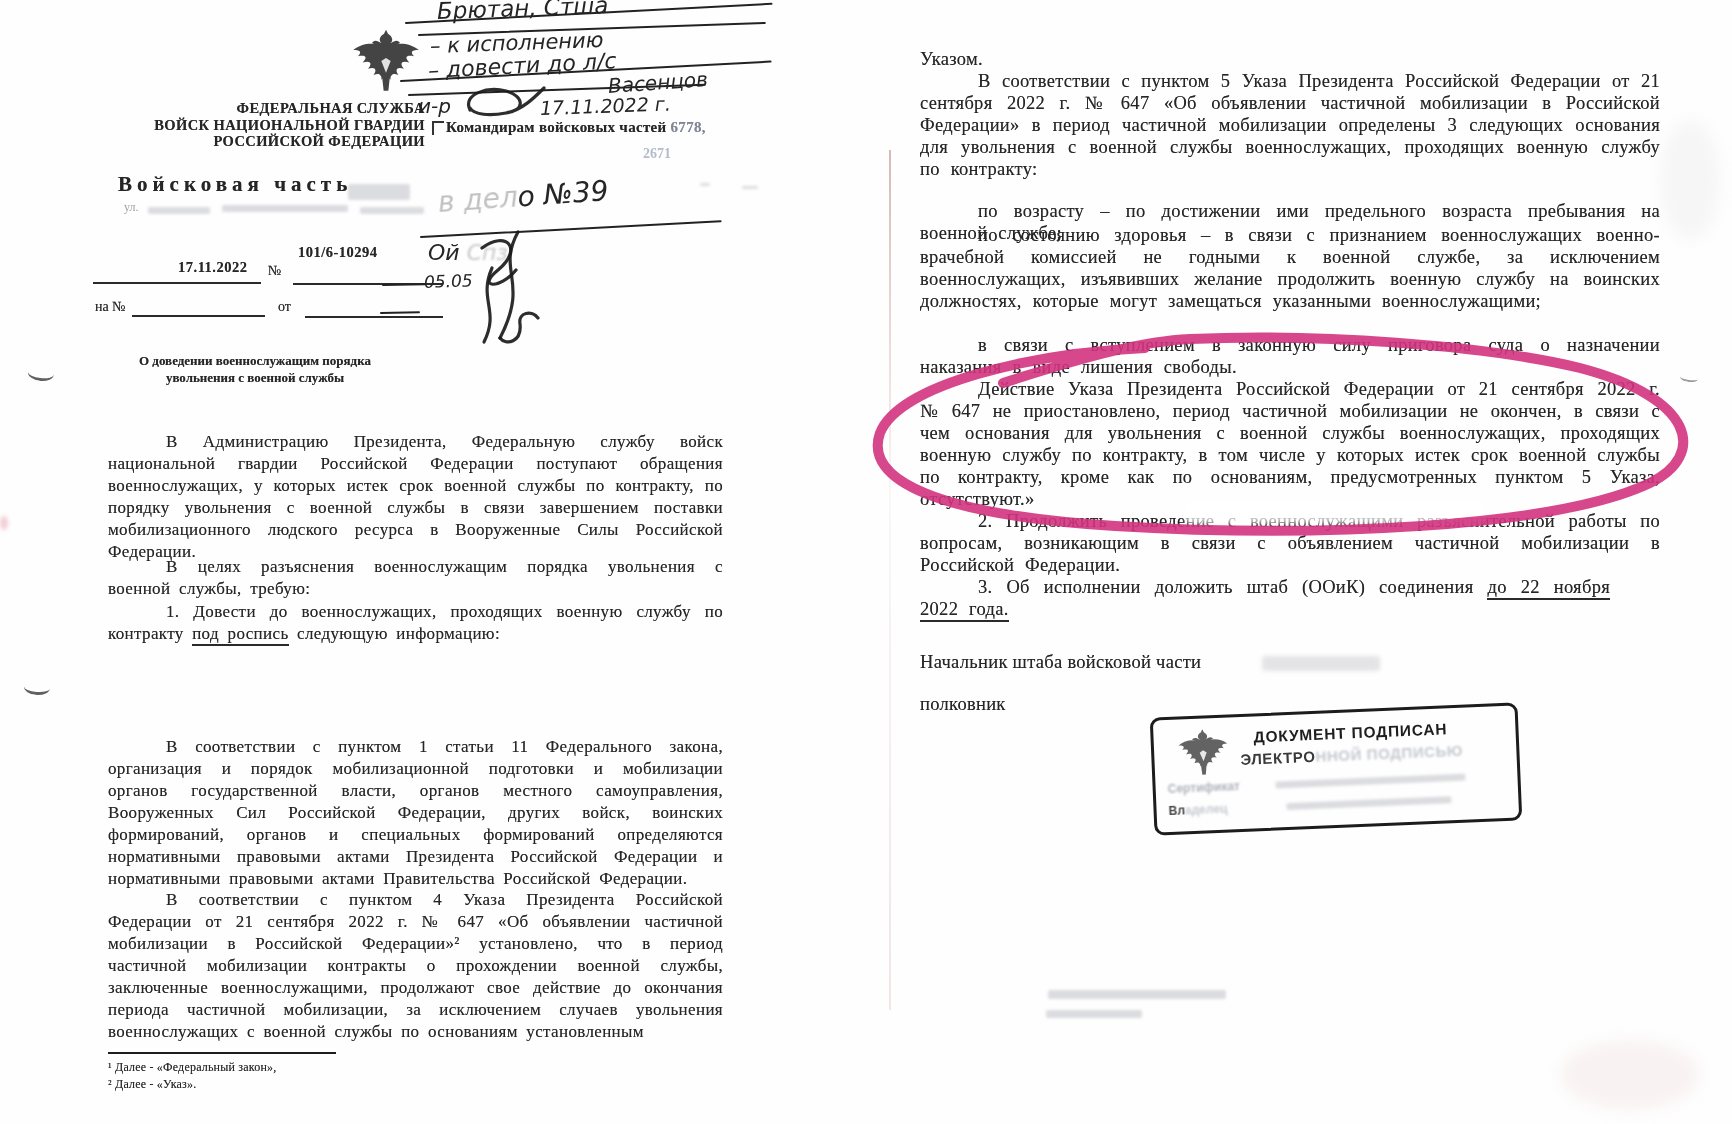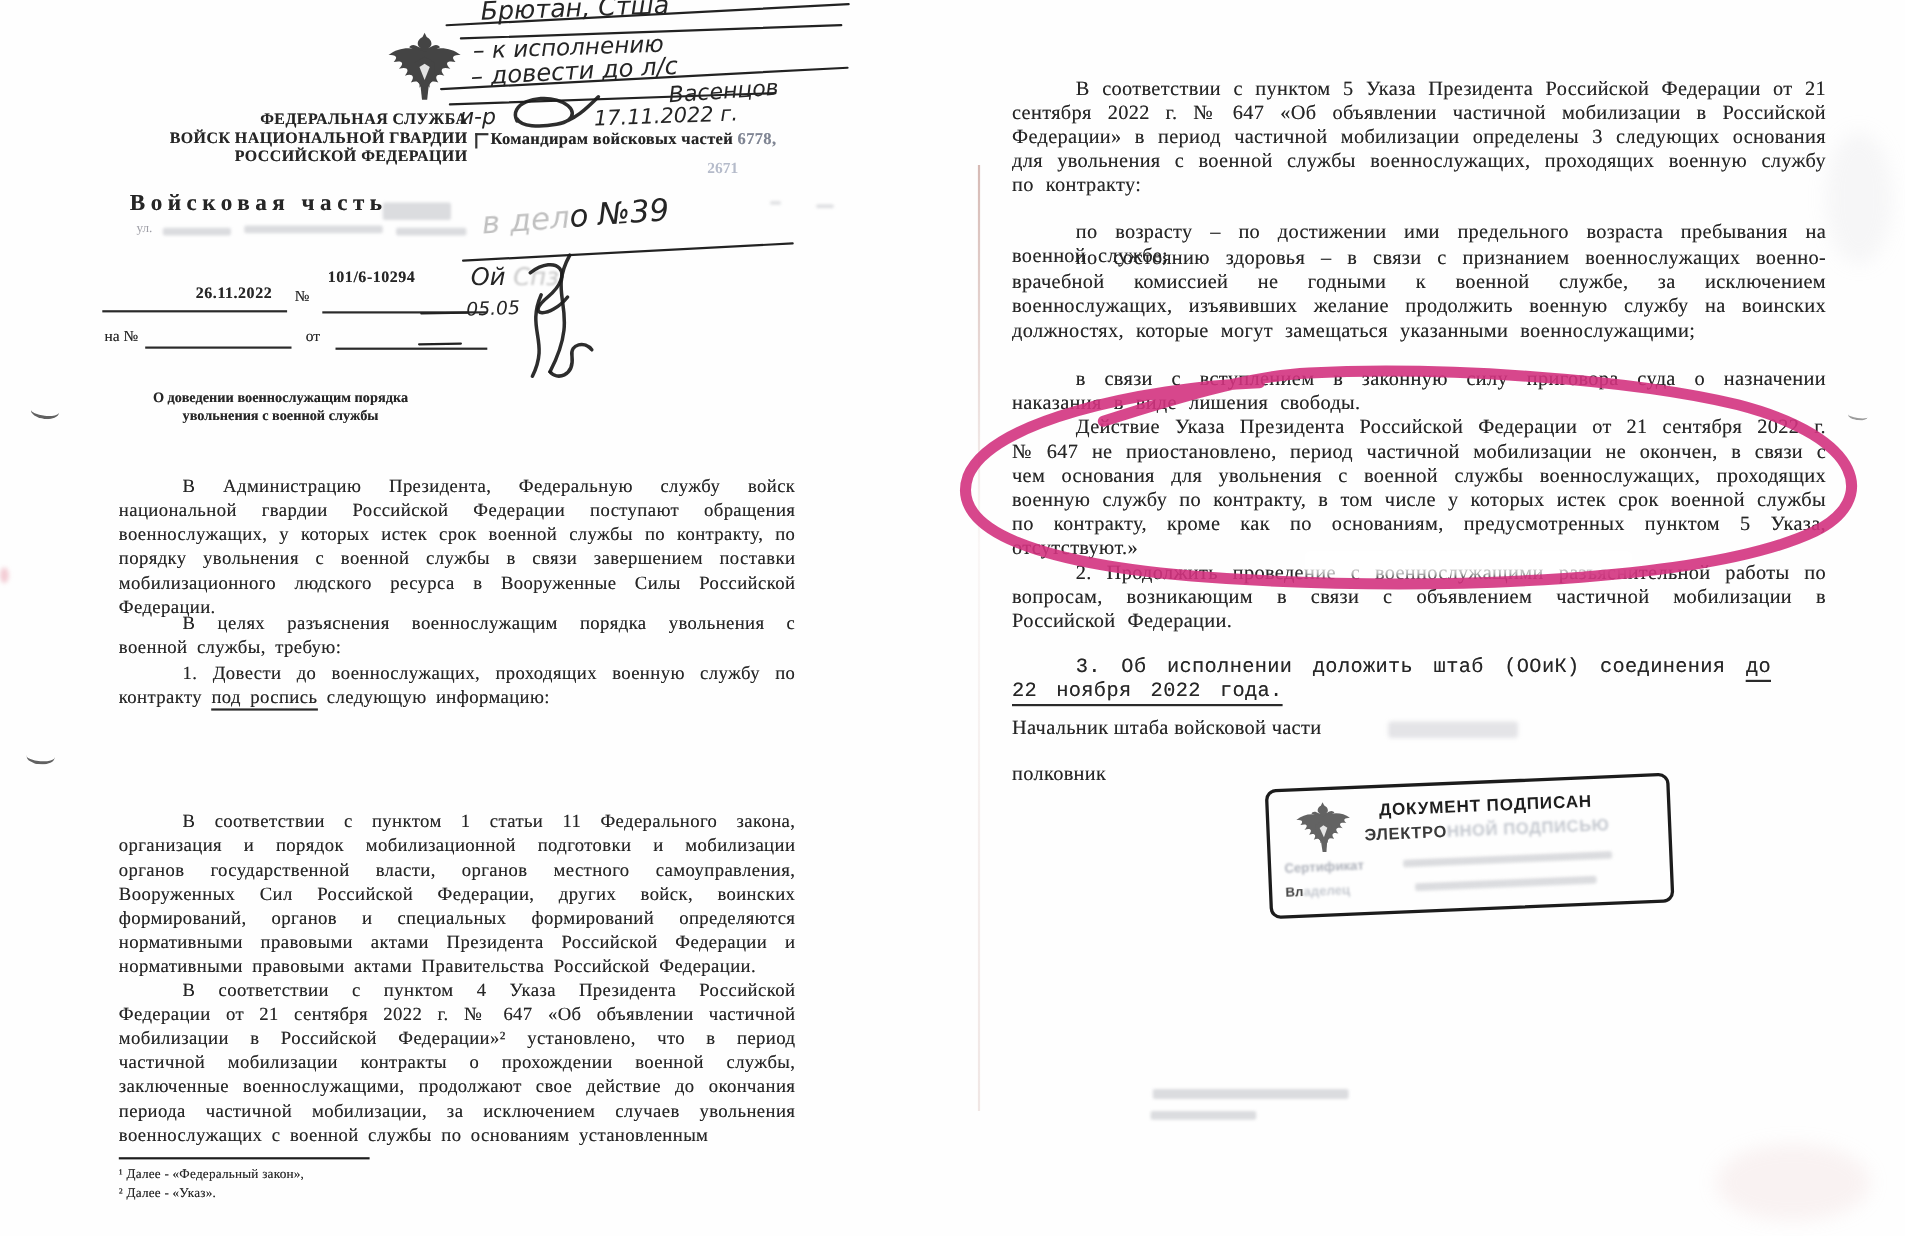--- a/index.html
+++ b/index.html
@@ -97,21 +97,21 @@
   </div>
 
   <div class="abs unit-title ink">Войсковая часть</div>
   <div class="faded-bar" style="left:348px;top:184px;width:62px;height:16px;"></div>
 
   <div class="abs addr-frag">ул.</div>
   <div class="faded-bar" style="left:148px;top:207px;width:62px;height:7px;"></div>
   <div class="faded-bar" style="left:222px;top:205px;width:126px;height:7px;"></div>
   <div class="faded-bar" style="left:360px;top:207px;width:64px;height:7px;"></div>
 
-  <div class="field-value ink" style="left:178px;top:259px;">26.11.2022</div>
+  <div class="field-value ink" style="left:178px;top:259px;">17.11.2022</div>
   <div class="hline" style="left:93px;top:282px;width:168px;"></div>
   <div class="field-label ink" style="left:268px;top:263px;">№</div>
   <div class="field-value ink" style="left:298px;top:244px;">101/6-10294</div>
   <div class="hline" style="left:293px;top:283px;width:150px;"></div>
   <div class="field-label ink" style="left:95px;top:299px;">на №</div>
   <div class="hline" style="left:132px;top:315px;width:133px;"></div>
   <div class="field-label ink" style="left:278px;top:299px;">от</div>
   <div class="hline" style="left:305px;top:316px;width:138px;"></div>
 
   <div class="abs subject ink">
@@ -170,27 +170,28 @@
     <path class="sig-stroke" d="M44 42 C30 74 52 84 36 116"></path>
     <path class="sig-stroke" d="M52 112 C58 120 74 116 72 98 C70 86 84 84 90 92"></path>
   </svg>
 
   <div class="crescent" style="left:28px;top:366px;transform:rotate(6deg);"></div>
   <div class="crescent" style="left:24px;top:680px;transform:rotate(4deg);"></div>
   <div class="blotch" style="left:0px;top:516px;width:8px;height:14px;background:rgba(228,130,150,.4);filter:blur(2px);"></div>
 
   <div class="edge-line"></div>
 
+  <p class="rpara ink noindent" style="top:48px;">Указом.</p>
   <p class="rpara ink" style="top:70px;">В соответствии с пунктом 5 Указа Президента Российской Федерации от 21 сентября 2022 г. № 647 «Об объявлении частичной мобилизации в Российской Федерации» в период частичной мобилизации определены 3 следующих основания для увольнения с военной службы военнослужащих, проходящих военную службу по контракту:</p>
   <p class="rpara ink" style="top:180px;margin-top:20px;">по возрасту – по достижении ими предельного возраста пребывания на военной службе;</p>
   <p class="rpara ink" style="top:224px;">по состоянию здоровья – в связи с признанием военнослужащих военно-врачебной комиссией не годными к военной службе, за исключением военнослужащих, изъявивших желание продолжить военную службу на воинских должностях, которые могут замещаться указанными военнослужащими;</p>
   <p class="rpara ink" style="top:334px;">в связи с вступлением в законную силу приговора суда о назначении наказания в виде лишения свободы.</p>
   <p class="rpara ink" style="top:378px;">Действие Указа Президента Российской Федерации от 21 сентября 2022 г. № 647 не приостановлено, период частичной мобилизации не окончен, в связи с чем основания для увольнения с военной службы военнослужащих, проходящих военную службу по контракту, в том числе у которых истек срок военной службы по контракту, кроме как по основаниям, предусмотренных пунктом 5 Указа, отсутствуют.»</p>
   <p class="rpara ink" style="top:510px;">2. Продолжить проведение с военнослужащими разъяснительной работы по вопросам, возникающим в связи с объявлением частичной мобилизации в Российской Федерации.</p>
-  <p class="rpara ink" style="top:596px;width:690px;font-family:Liberation Mono, monospace;"><span>3. Об исполнении доложить штаб (ООиК) соединения </span><span class="hand-underline-inline">до 22 ноября 2022 года.</span></p>
+  <p class="rpara ink" style="top:576px;width:690px;"><span>3. Об исполнении доложить штаб (ООиК) соединения </span><span class="hand-underline-inline">до 22 ноября 2022 года.</span></p>
 
   <div class="white-fade" style="left:1185px;top:500px;width:300px;height:24px;"></div>
 
   <div class="sign-line ink" style="top:652px;">Начальник штаба войсковой части</div>
   <div class="redact-smudge" style="left:1262px;top:656px;width:118px;height:15px;"></div>
   <div class="sign-line ink" style="top:694px;">полковник</div>
 
   <div class="abs stamp">
     <svg class="stamp-eagle" viewBox="0 0 100 84">
         <use href="#eagle-sym"></use>

